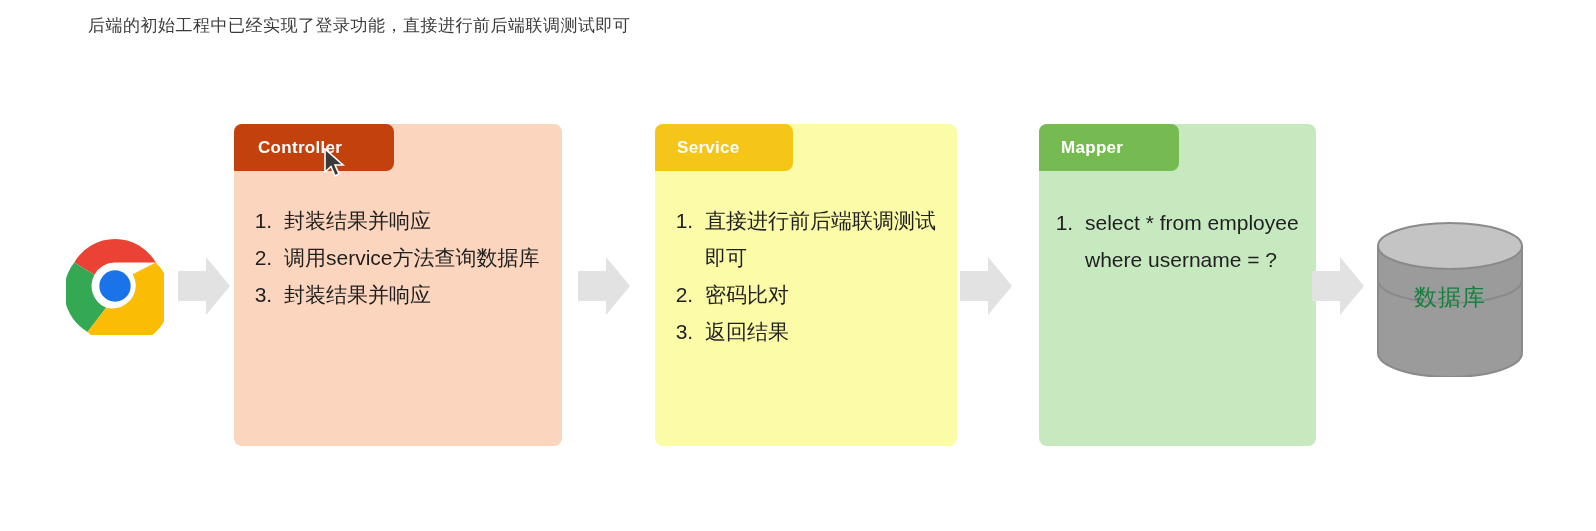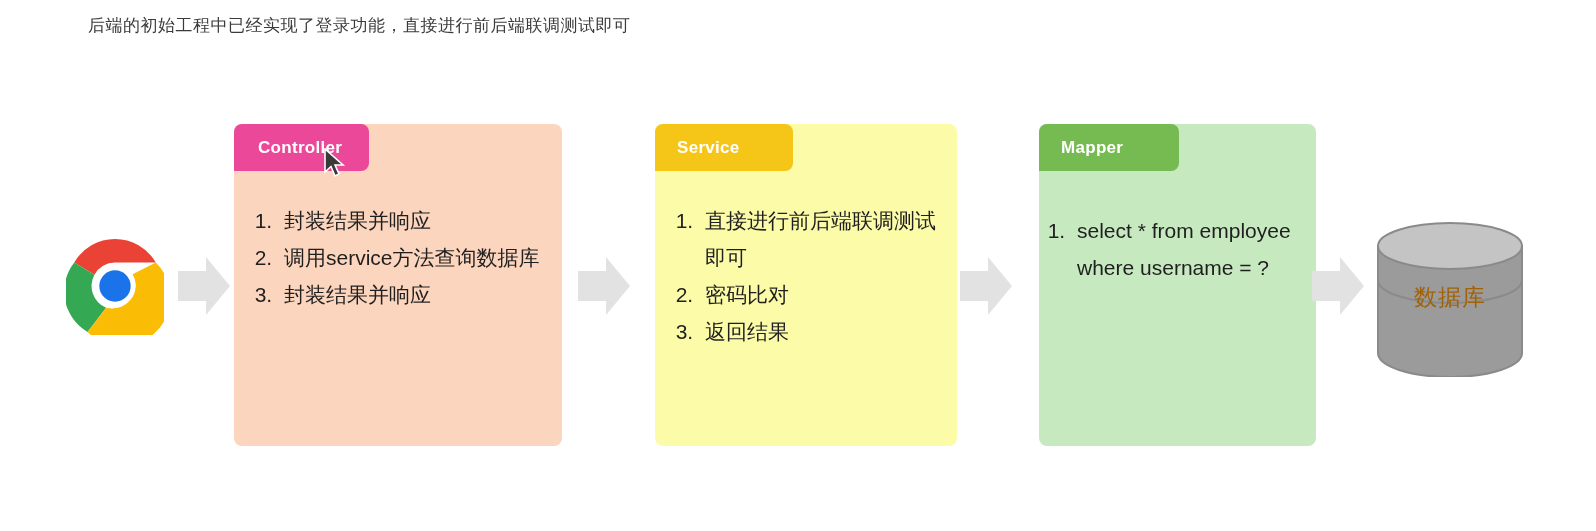--- a/index.html
+++ b/index.html
@@ -90,42 +90,42 @@
     color: #1f1f1f;
     line-height: 37px;
     padding-left: 6px;
   }
   ol.steps.wide li {
     line-height: 37px;
   }
 
   
   #card-controller { background: #fbd5bd; left: 234px; }
-  #card-controller .card-tab { background: #ec4899; width: 135px; padding-left: 24px; }
+  #card-controller .card-tab { background: #c2410c; width: 160px; padding-left: 24px; }
   #card-service { background: #fbfba8; left: 637px; margin-left: 18px; }
   #card-service .card-tab { background: #f5c518; width: 138px; }
   #card-mapper { background: #c7e9c0; left: 1021px; margin-left: 18px; }
   #card-mapper .card-tab { background: #76bb51; width: 140px; }
   #card-mapper ol.steps li { font-size: 21px; line-height: 37px; }
 
   
   .database {
     position: absolute;
     left: 1376px;
     top: 122px;
     width: 148px;
     height: 155px;
   }
   .db-label {
     position: absolute;
     left: 0;
     top: 60px;
     width: 148px;
     text-align: center;
-    color: #a16207;
+    color: #15803d;
     font-size: 23px;
     letter-spacing: 1px;
   }
 </style>
 </head>
 <body>
 
 <div class="caption">后端的初始工程中已经实现了登录功能，直接进行前后端联调测试即可</div>
 
 <div class="diagram">
@@ -182,21 +182,21 @@
   </div>
 
   <div class="arrow" style="left:960px; top:155px;">
     <svg width="52" height="62" viewBox="0 0 52 62">
         <polygon points="0,16 28,16 28,2 52,31 28,60 28,46 0,46" fill="#e2e2e2"></polygon>
       </svg>
   </div>
 
   <div class="card" id="card-mapper" style="width:277px;">
     <div class="card-tab">Mapper</div>
-    <div class="card-body" style="top:88px; padding-left:2px; padding-right:10px;">
+    <div class="card-body" style="top:80px; padding-left:10px; padding-right:10px;">
       <ol class="steps wide">
         <li>select * from employee where username = ?</li>
       </ol>
     </div>
   </div>
 
   <div class="arrow" style="left:1312px; top:155px;">
     <svg width="52" height="62" viewBox="0 0 52 62">
         <polygon points="0,16 28,16 28,2 52,31 28,60 28,46 0,46" fill="#e2e2e2"></polygon>
       </svg>

